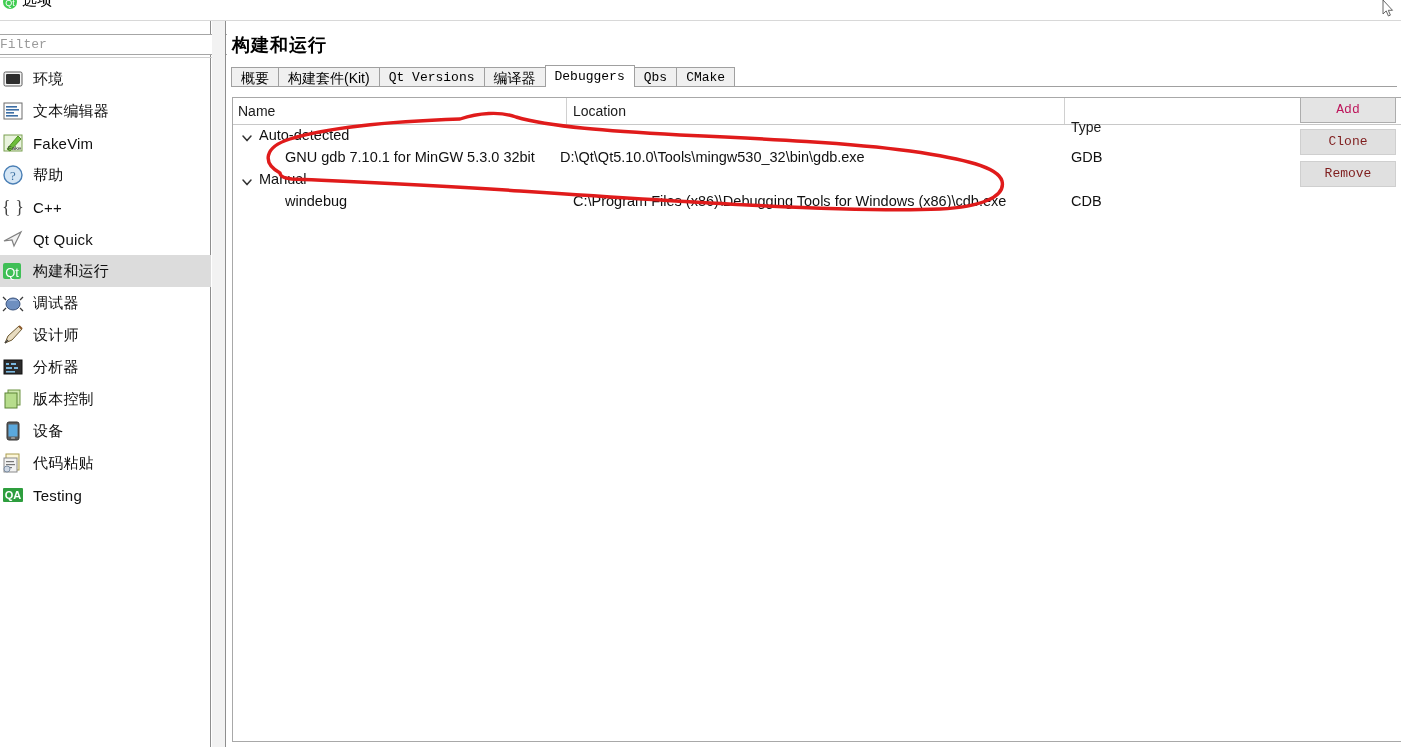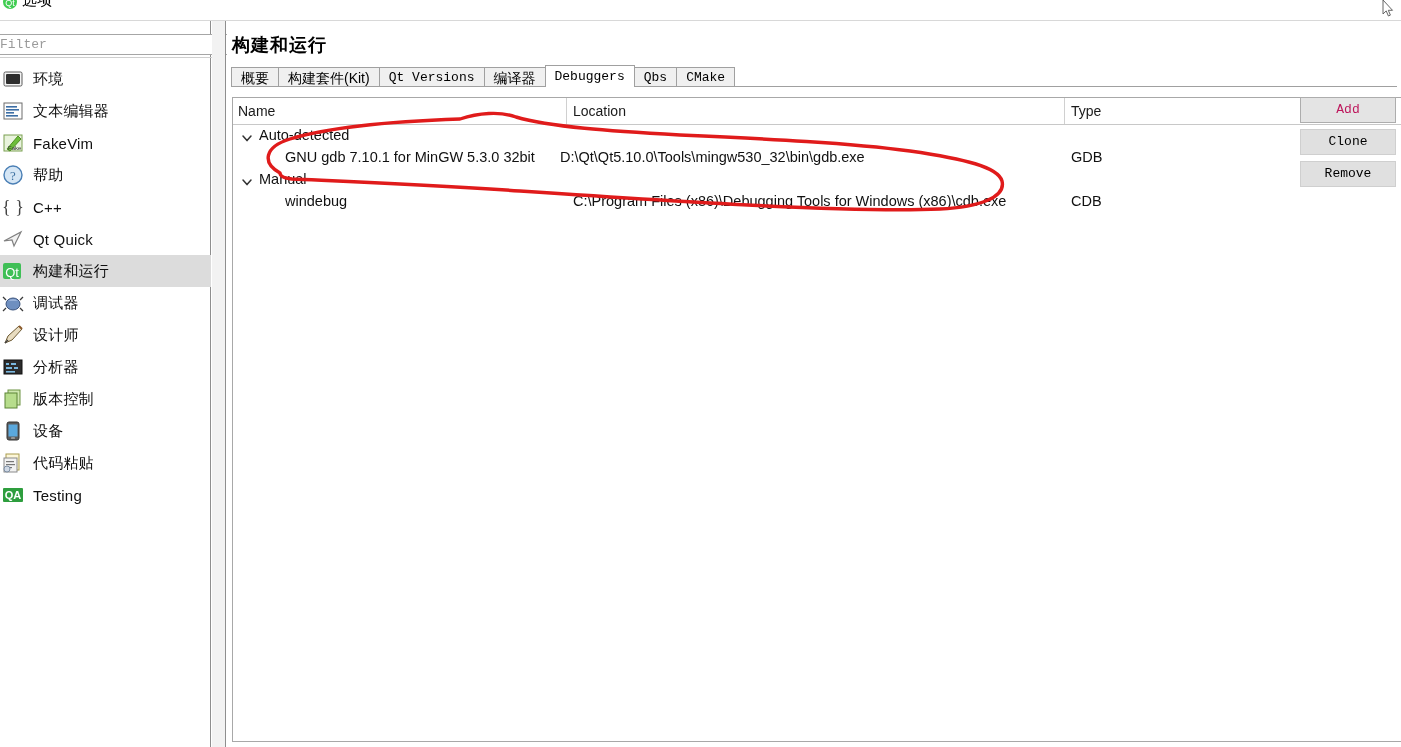--- a/index.html
+++ b/index.html
@@ -236,21 +236,21 @@
     border: 1px solid #adadad;
     box-sizing: border-box;
     font-family: "Liberation Mono", monospace;
     font-size: 13px;
     color: #be185d;
     text-align: center;
     line-height: 24px;
     cursor: default;
   }
   .btn.disabled {
-    color: #000000;
+    color: #7f1d1d;
     background: #e0e0e0;
     border-color: #cfcfcf;
   }
 
   
   .annot {
     position: absolute;
     left: 250px; top: 105px;
     width: 770px; height: 110px;
     pointer-events: none;
@@ -441,21 +441,21 @@
         <div class="tab">Qbs</div>
         <div class="tab">CMake</div>
       </div>
     <div class="tabbar-underline"></div>
 
     <div class="treeview">
       <div class="tree-header">
           <div class="th" style="left: 5px;">Name</div>
           <div class="th" style="left: 340px;">Location</div>
           <div class="th-divider" style="left: 333px;"></div>
-          <div class="th" style="left: 838px;">Type</div>
+          <div class="th" style="left: 838px; margin-top: 16px;">Type</div>
           <div class="th-divider" style="left: 831px;"></div>
         </div>
       <div class="tree-body">
           <div class="trow">
             <span class="chev"><svg xmlns="http://www.w3.org/2000/svg" viewBox="0 0 12 12">
                 <path d="M2 4 L6 8.6 L10 4" fill="none" stroke="#333" stroke-width="1.5" stroke-linecap="round" stroke-linejoin="round"></path>
               </svg></span>
             <span class="cell" style="left: 26px;">Auto-detected</span>
           </div>
           <div class="trow">

